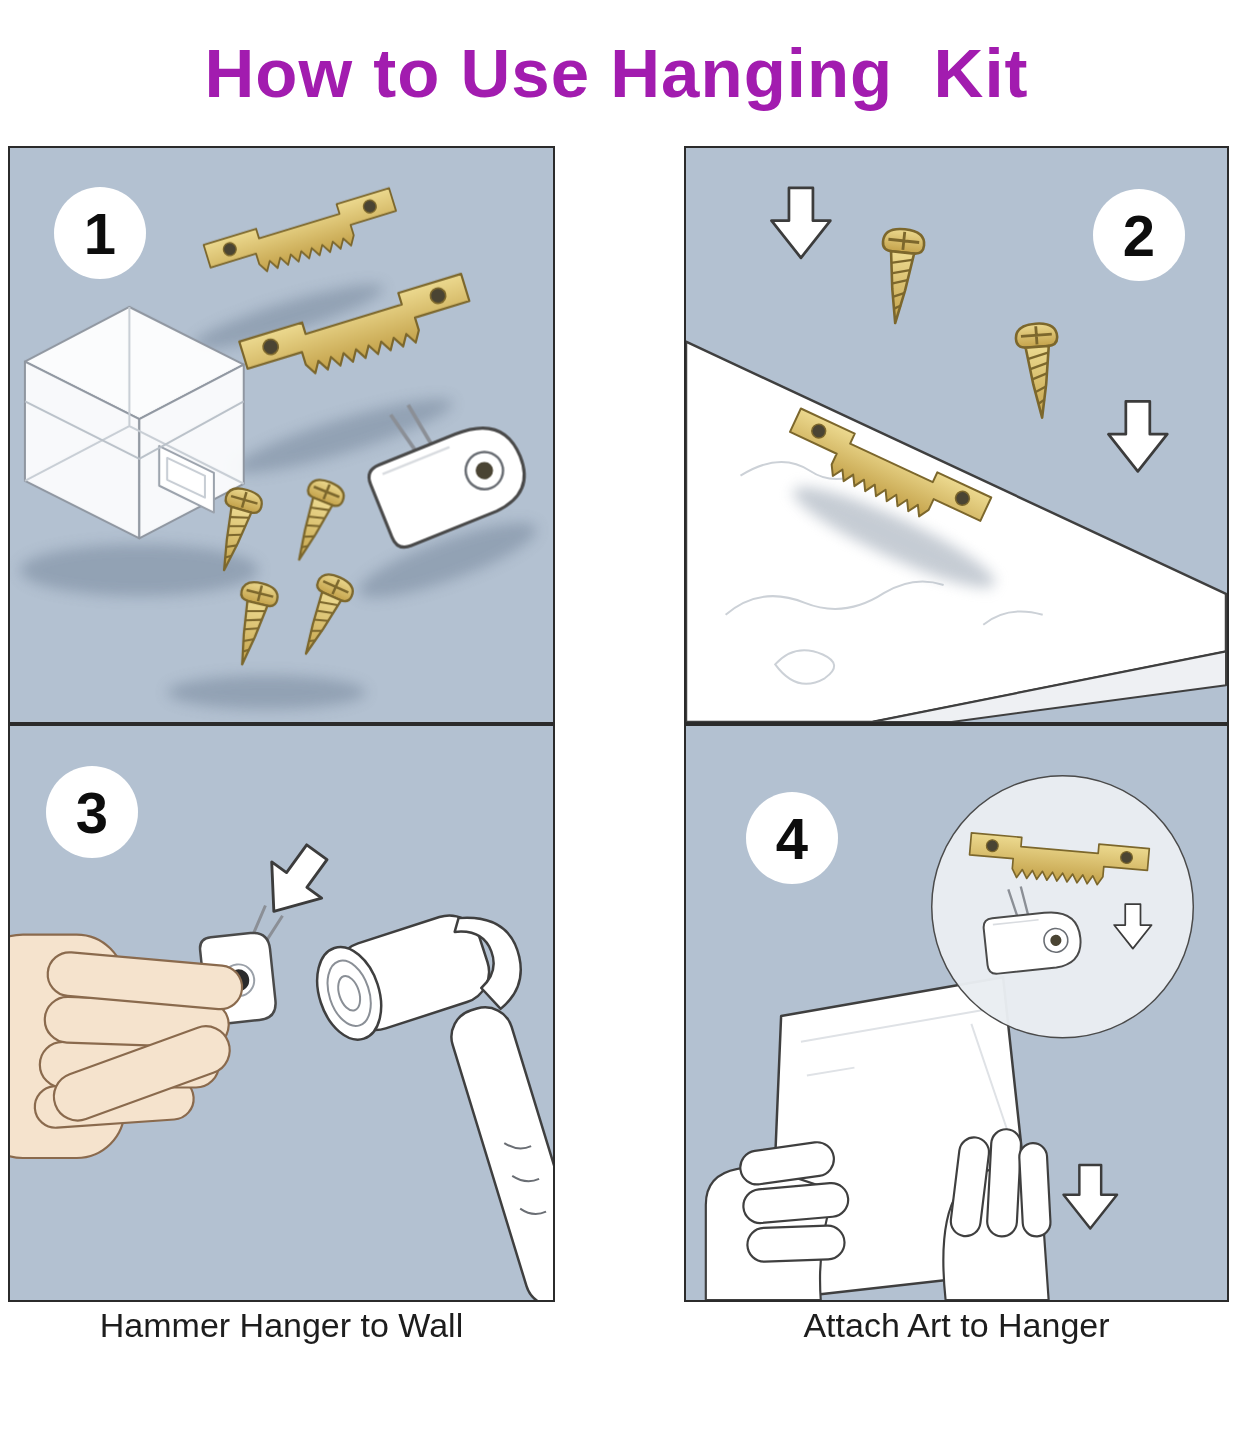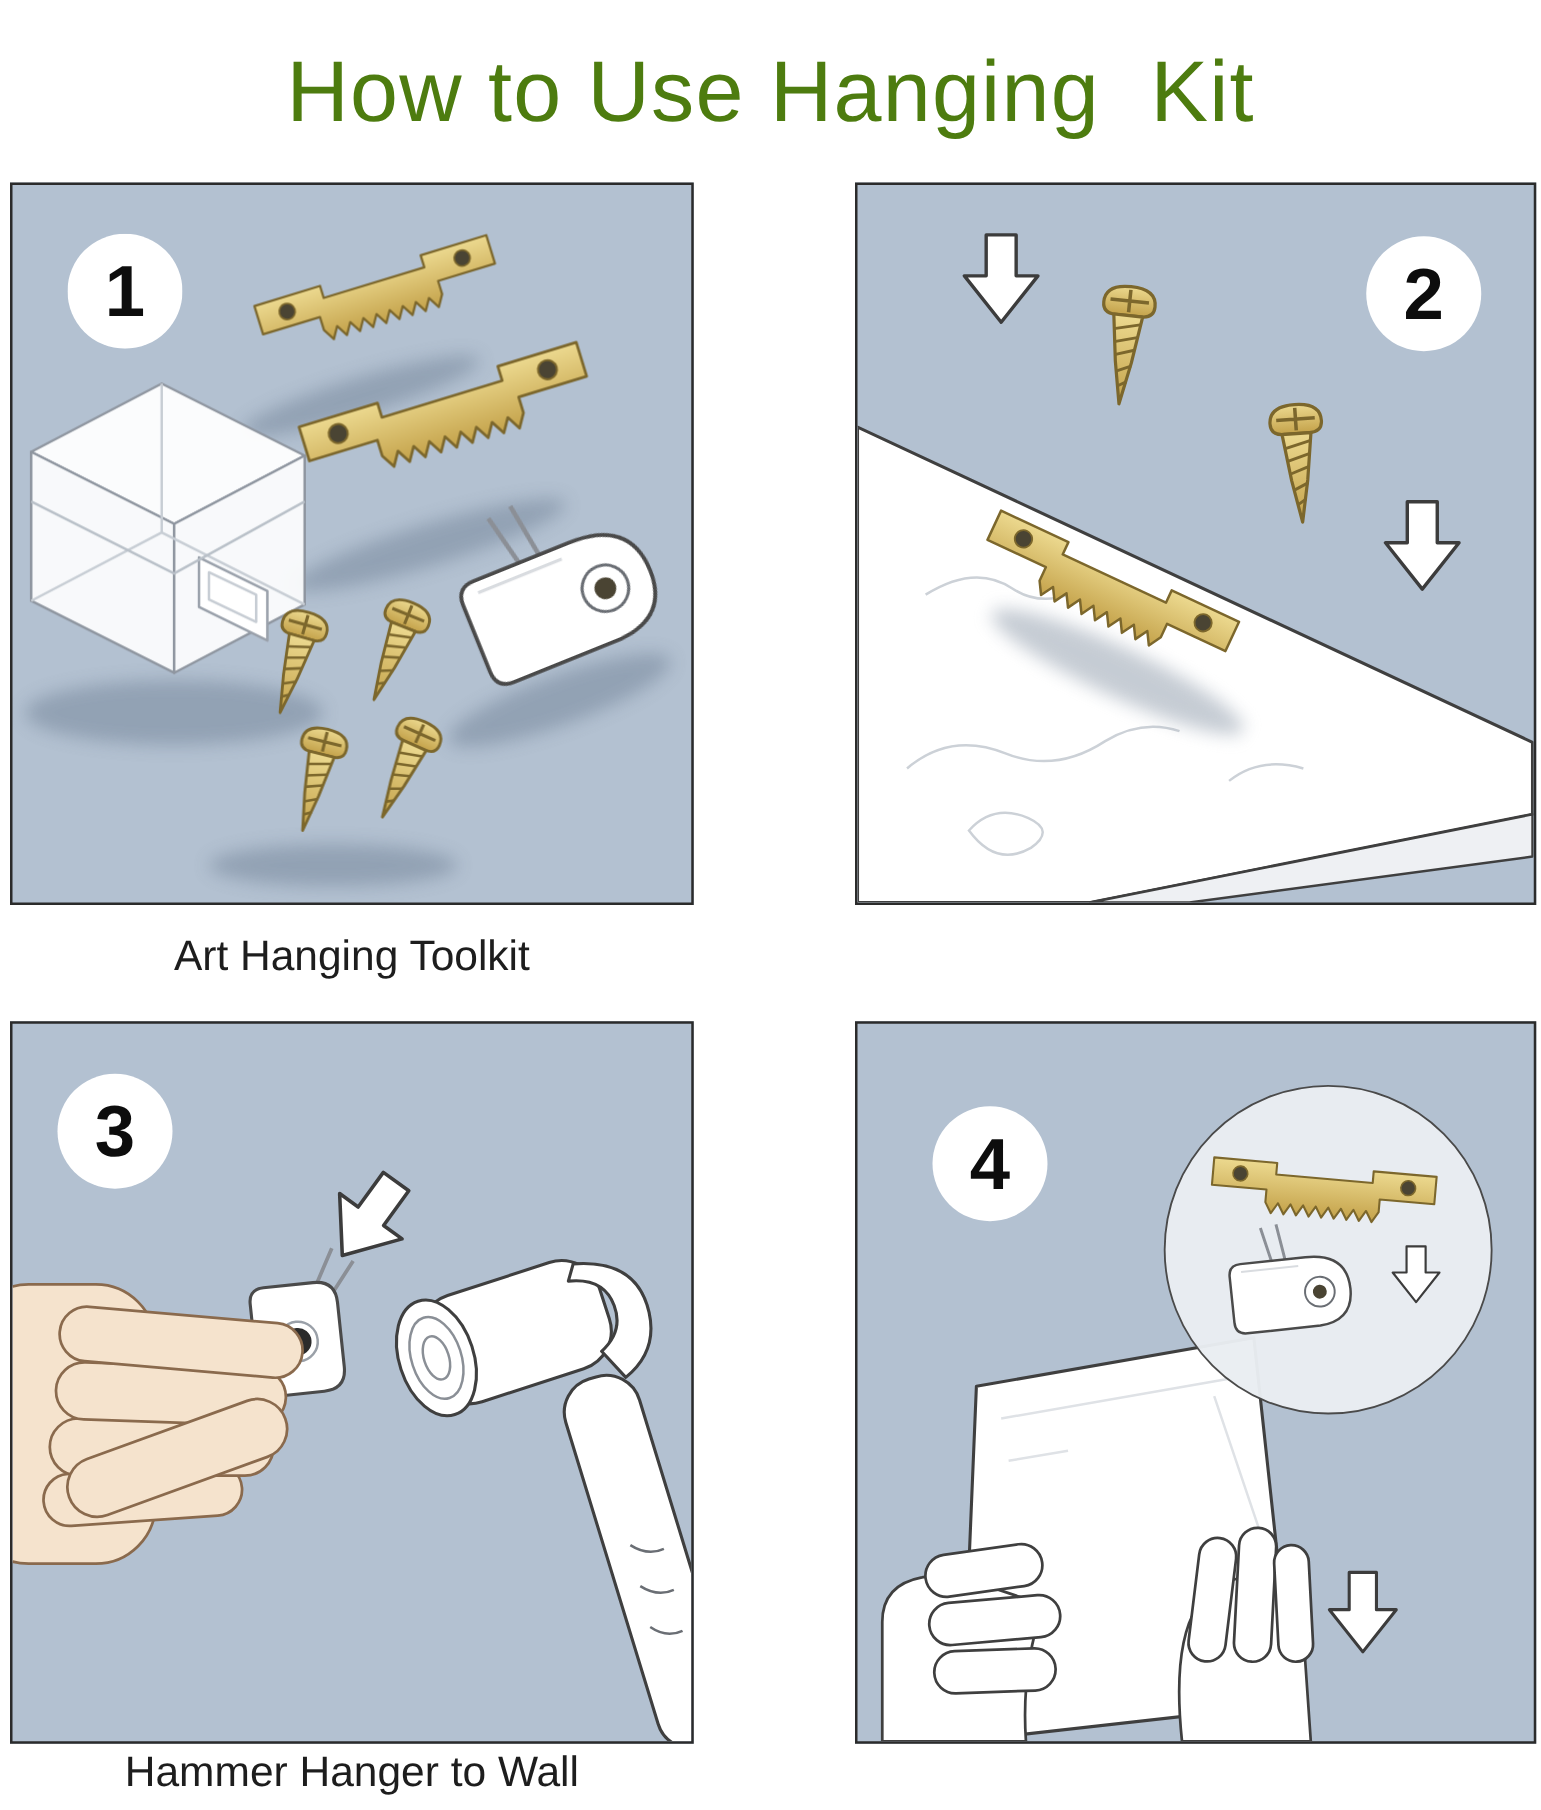--- a/index.html
+++ b/index.html
@@ -10,22 +10,22 @@
     font-family: "Liberation Sans", sans-serif;
     overflow: hidden;
   }
   .title-wrap {
     height: 146px;
     display: flex; align-items: center; justify-content: center;
   }
   h1.page-title {
     margin: 0;
     font-size: 69px;
-    font-weight: 400;
-    color: #4d7c0f;
+    font-weight: 700;
+    color: #a21caf;
     letter-spacing: 1px;
     white-space: pre; 
   }
   .grid {
     display: grid;
     grid-template-columns: 547px 545px;
     column-gap: 129px;
     padding-left: 8px;
   }
   .panel {
@@ -126,21 +126,20 @@
         <use href="#screw" transform="translate(215,334) rotate(16) scale(1.15)"></use>
         <use href="#screw" transform="translate(300,324) rotate(22) scale(1.15)"></use>
         <use href="#screw" transform="translate(230,429) rotate(14) scale(1.15)"></use>
         <use href="#screw" transform="translate(310,419) rotate(24) scale(1.15)"></use>
         <use href="#hook" transform="translate(322,285) rotate(-22) scale(1.25)"></use>
       </svg>
       <div class="badge badge-1">
         <span>1</span>
       </div>
     </div>
-    <div class="caption">Art Hanging Toolkit</div>
   </section>
 
   <section class="cell">
     <div class="panel">
       <svg class="scene" viewBox="0 0 546 578" preserveAspectRatio="none">
         <g>
           <path d="M0,195 L545,449 L545,507 L188,578 L0,578 Z" fill="#ffffff" stroke="#3f3f3f" stroke-width="2.5" stroke-linejoin="round"></path>
           <path d="M188,578 L545,507 L545,541 L268,578 Z" fill="#eef0f3" stroke="#3f3f3f" stroke-width="2" stroke-linejoin="round"></path>
           <g stroke="#ccd1d7" stroke-width="2" fill="none">
             <path d="M55,330 q40,-25 70,-5 t70,-8"></path>
@@ -239,15 +238,16 @@
             <use href="#arrowDown" transform="translate(430,178) scale(0.7)"></use>
           </g>
         </g>
 
         <use href="#arrowDown" transform="translate(378,440)"></use>
       </svg>
       <div class="badge badge-4">
         <span>4</span>
       </div>
     </div>
+    <div class="caption caption-sm">Attach Art to Hanger</div>
   </section>
 
 </div>
 
 </body></html>

